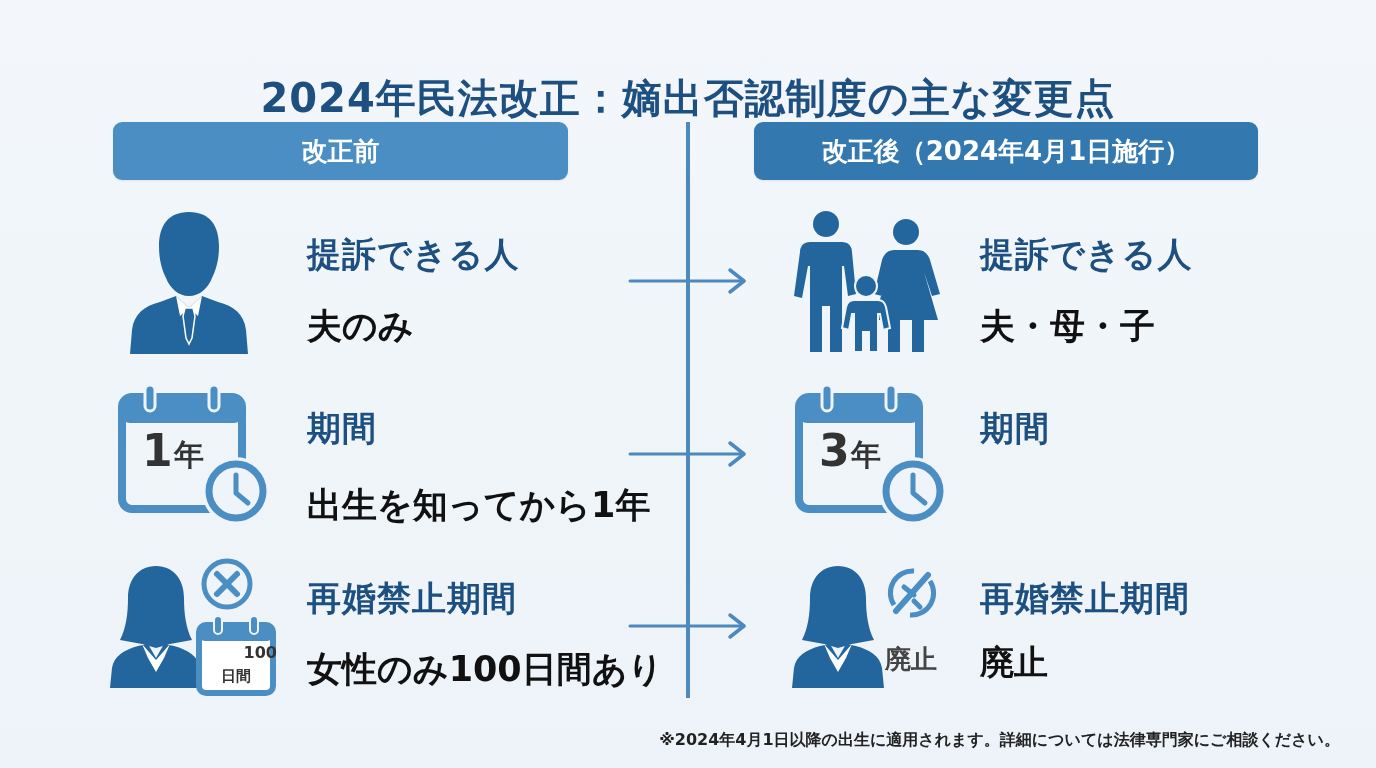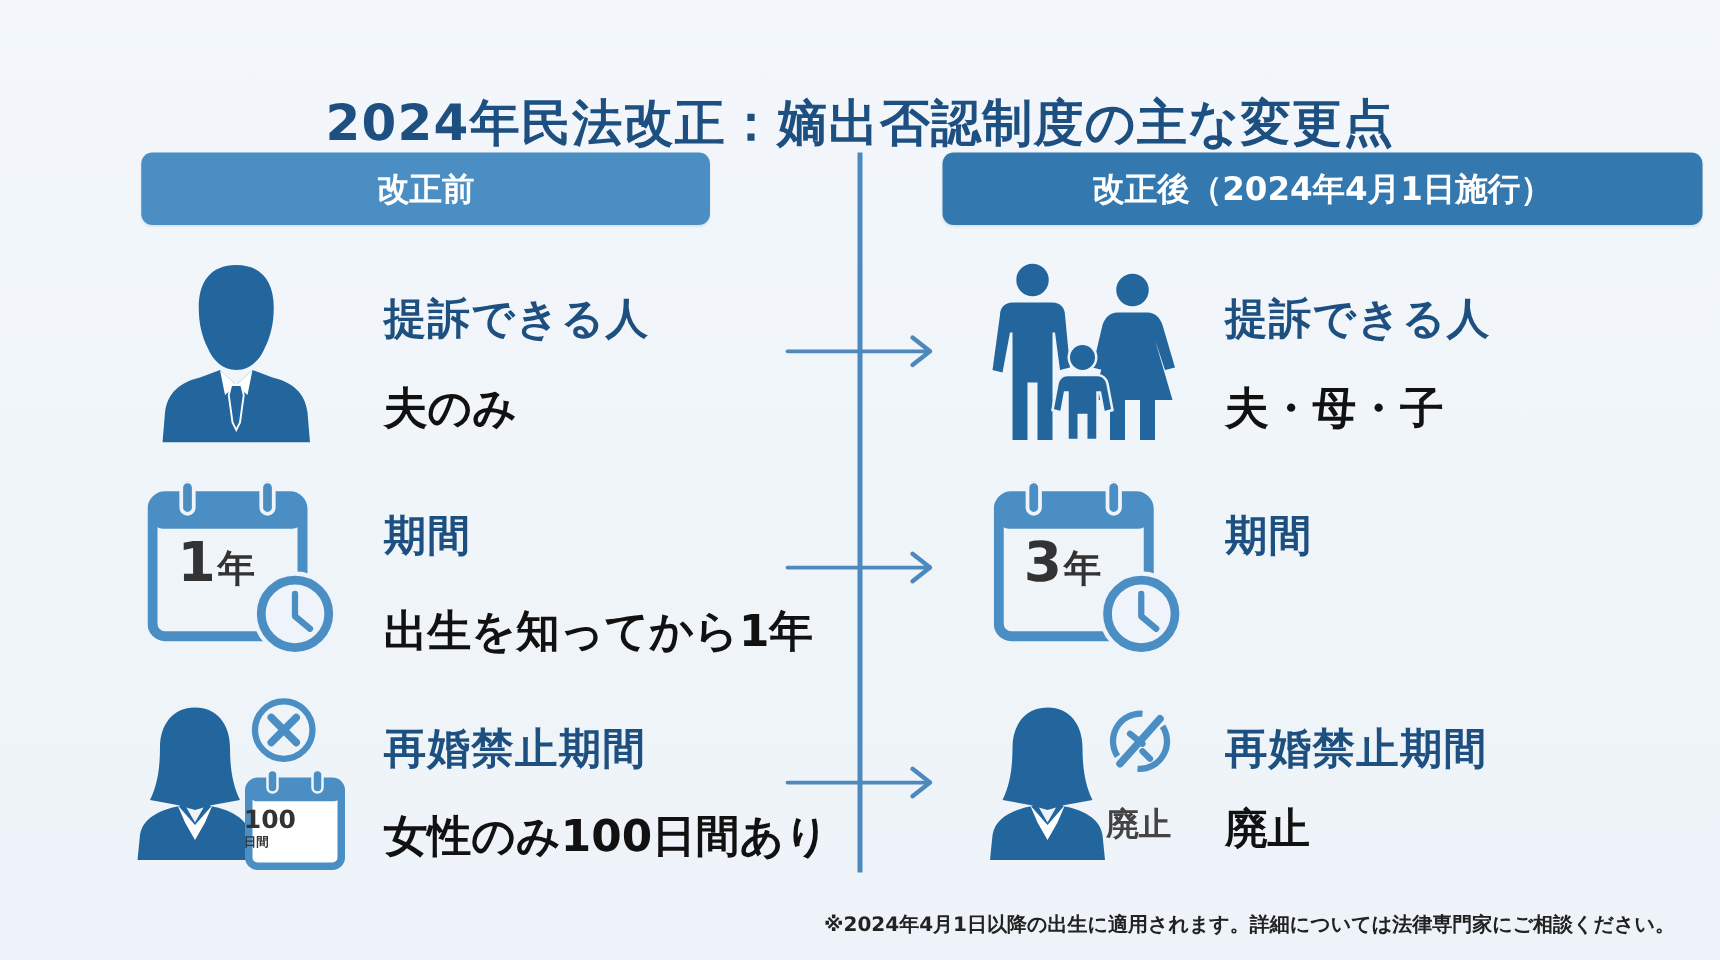--- a/index.html
+++ b/index.html
@@ -17,21 +17,21 @@
     text-align: center; font-size: 40px; font-weight: bold;
     color: #1d5080; letter-spacing: 1px; margin-top: 37px;
   }
   .col-header {
     position: absolute; top: 122px; height: 58px;
     border-radius: 9px; color: #fff; font-weight: bold; font-size: 26px;
     display: flex; align-items: center; justify-content: center;
     box-shadow: 0 1px 2px rgba(0,0,0,0.08);
   }
   .col-header.before { left: 77px; width: 455px; background: #4a8ec4; margin-left: 36px; }
-  .col-header.after  { left: 754px; width: 608px; background: #3478b0; }
+  .col-header.after  { left: 754px; width: 504px; background: #3478b0; }
 
   .divider {
     position: absolute; left: 686px; top: 122px; width: 4px; height: 576px;
     background: #4d89bd;
   }
   .arrow { position: absolute; left: 628px; width: 122px; height: 30px; }
 
   .icon { position: absolute; }
   .heading {
     position: absolute; font-size: 34px; font-weight: bold; color: #1d5080;
@@ -112,22 +112,22 @@
     <line x1="18" y1="18" x2="38" y2="38" stroke="#4a8ec4" stroke-width="6" stroke-linecap="round"></line>
     <line x1="38" y1="18" x2="18" y2="38" stroke="#4a8ec4" stroke-width="6" stroke-linecap="round"></line>
   </svg>
   <div class="icon" style="left:195px; top:615px; width:82px; height:82px">
     <svg width="82" height="82" viewBox="0 0 82 82" style="position:absolute;left:0;top:0">
       <rect x="4" y="10" width="74" height="68" rx="7" fill="#ffffff" stroke="#4a8ec4" stroke-width="6"></rect>
       <rect x="4" y="10" width="74" height="16" rx="6" fill="#4a8ec4"></rect>
       <rect x="19" y="1" width="8" height="18" rx="4" fill="#4a8ec4" stroke="#eef4f9" stroke-width="2"></rect>
       <rect x="55" y="1" width="8" height="18" rx="4" fill="#4a8ec4" stroke="#eef4f9" stroke-width="2"></rect>
     </svg>
-    <span class="icon-label" style="position:absolute;left:0;width:82px;text-align:left;top:28px;font-size:20px;color:#333">100</span>
-    <span class="icon-label" style="position:absolute;left:0;width:82px;top:52px;font-size:10px;color:#333">日間</span>
+    <span class="icon-label" style="position:absolute;left:0;width:82px;text-align:right;top:28px;font-size:16px;color:#333">100</span>
+    <span class="icon-label" style="position:absolute;left:0;width:82px;text-align:center;top:52px;font-size:15px;color:#333">日間</span>
   </div>
   <div class="heading" style="left:307px; top:576px">再婚禁止期間</div>
   <div class="sub" style="left:307px; top:646px">女性のみ100日間あり</div>
 
   <svg class="icon" style="left:790px; top:210px; width:154px; height:144px" viewBox="0 0 154 144">
 
     <circle cx="36" cy="14" r="13" fill="#23669e"></circle>
     <path d="M20 32 L52 32 C58 32 62 36 62 42 L66 84 L58 86 L54 56 L52 56 L52 142 L40 142 L40 96 L32 96 L32 142 L20 142 L20 56 L18 56 L12 88 L4 86 L10 42 C10 36 14 32 20 32 Z" fill="#23669e"></path>
 
     <circle cx="116" cy="22" r="13" fill="#23669e"></circle>

